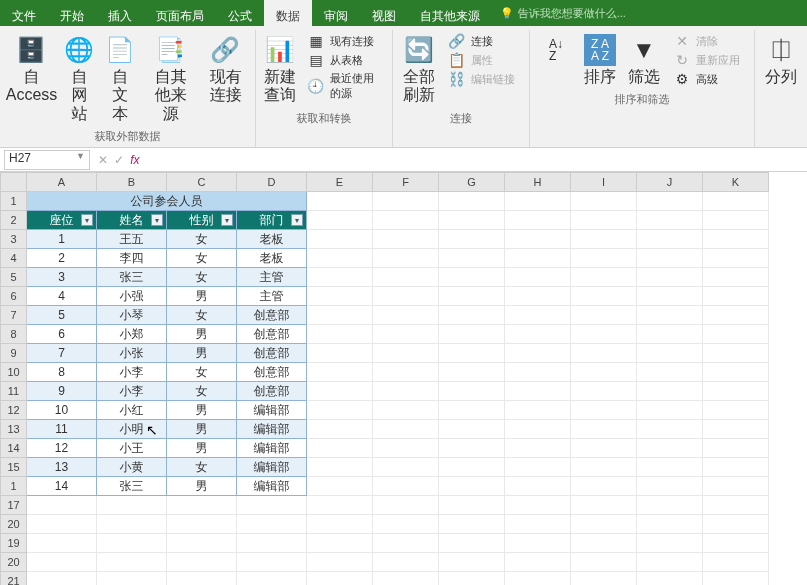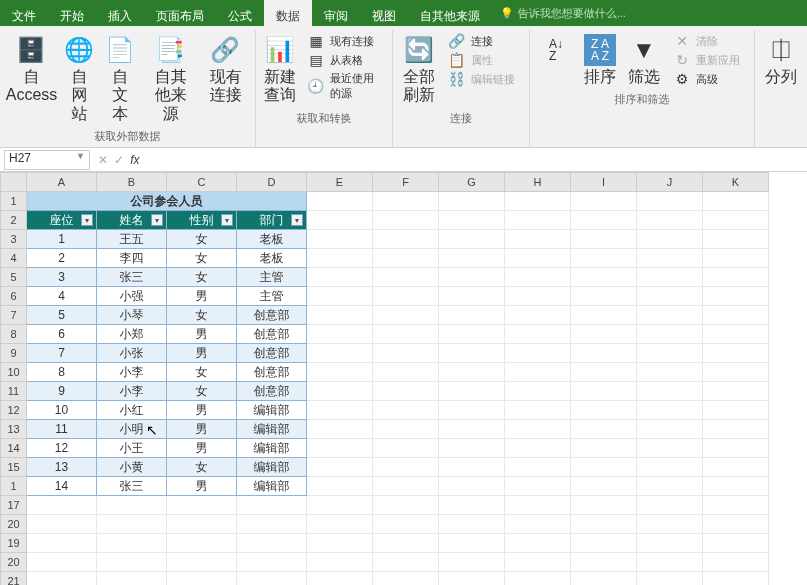--- a/index.html
+++ b/index.html
@@ -35,21 +35,21 @@
 
   
   .grid-wrap { position: relative; overflow: auto; }
   table.grid { border-collapse: collapse; table-layout: fixed; }
   .colhdr th { background: #e6e6e6; border: 1px solid #ccc; font-weight: normal; font-size: 11px; color: #444; height: 19px; text-align: center; }
   .corner { width: 26px; background: #e6e6e6; border: 1px solid #ccc; }
   .rowhdr { width: 26px; background: #e6e6e6; border: 1px solid #ccc; text-align: center; font-size: 11px; color: #444; }
   td.cell { border: 1px solid #d4d4d4; height: 19px; font-size: 12px; text-align: center; padding: 0 2px; }
   td.blank { border: 1px solid #e8e8e8; height: 19px; }
 
-  .merged-title { background: #b8d8f0; font-weight: bold; text-align: center; }
+  .merged-title { background: #b8d8f0; font-weight: normal; text-align: center; }
   .thdr { background: #0f766e; color: #fff; position: relative; }
   .thdr .farrow { position: absolute; right: 3px; top: 3px; width: 12px; height: 12px; background: #eef3f8; border: 1px solid #7a9dbb; font-size: 8px; color: #555; display: flex; align-items: center; justify-content: center; }
   .band { background: #e6f0f8; }
   .tbl-border { border: 1px solid #8fb3d4 !important; }
 
   .cursor-img { position: absolute; left: 146px; top: 250px; font-size: 14px; pointer-events: none; color: #000; }
 </style>
 </head>
 <body>
 
@@ -189,21 +189,21 @@
 </div>
 
 <div class="formulabar">
   <div class="namebox">
     <span>H27</span>
     <span class="dd">▼</span>
   </div>
   <div class="fx-group">
     <span class="fx-btn">✕</span>
     <span class="fx-btn">✓</span>
-    <span class="fx-btn" style="font-style:italic;color:#404040;">fx</span>
+    <span class="fx-btn" style="font-style:italic;color:#be185d;">fx</span>
   </div>
   <input class="fx-input" value="" style="">
 </div>
 
 <div class="grid-wrap">
   <table class="grid" id="grid">
       <tbody>
         <tr class="colhdr">
           <th class="corner"></th>
           <th style="width:70px">A</th>

